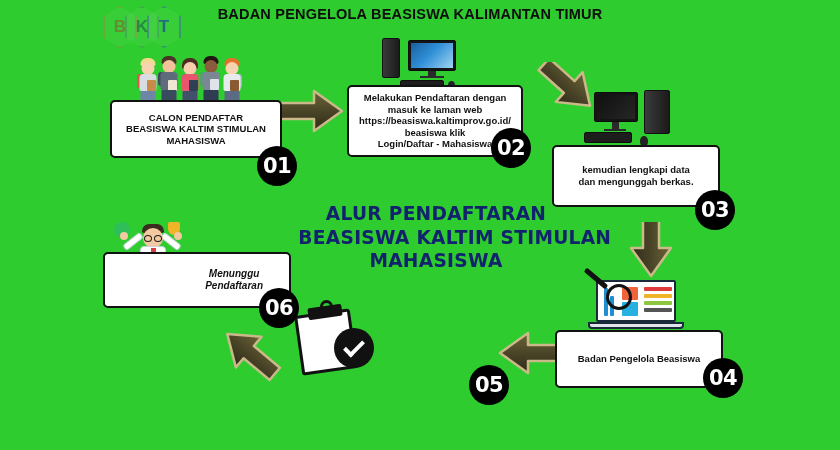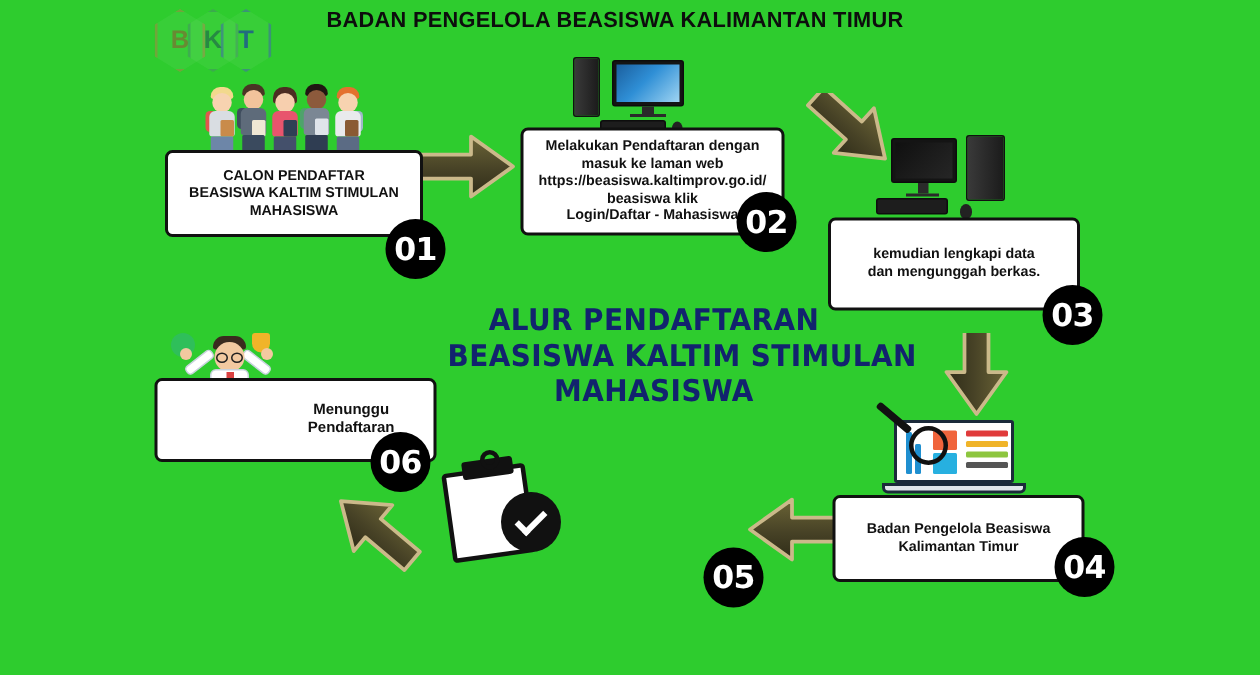--- a/index.html
+++ b/index.html
@@ -69,21 +69,21 @@
     background: #000; color: #fff;
     display: flex; align-items: center; justify-content: center;
     font-family: "DejaVu Sans", sans-serif;
     font-size: 21px; font-weight: bold; letter-spacing: -.5px;
   }
   #badge1 { left: 257px; top: 146px; }
   #badge2 { left: 491px; top: 128px; }
   #badge3 { left: 695px; top: 180px; margin-top: 10px; }
   #badge4 { left: 703px; top: 358px; }
   #badge5 { left: 469px; top: 365px; }
-  #badge6 { left: 247px; top: 288px; }
+  #badge6 { left: 259px; top: 288px; }
 
   
   .arrow { position: absolute; }
 
   
   .illus { position: absolute; }
 
   
   .student { position: absolute; bottom: 0; }
   .st-head { position: absolute; left: 50%; transform: translateX(-50%);
@@ -326,27 +326,26 @@
   <div class="card" id="card3">
     <div class="ctext">
       <div>kemudian lengkapi data</div>
       <div>dan mengunggah berkas.</div>
     </div>
   </div>
 
   <div class="card" id="card4">
     <div class="ctext">
       <div>Badan Pengelola Beasiswa</div>
-      <div>Kalimantan Timur</div>
     </div>
   </div>
 
 
   <div class="card" id="card6">
-    <div class="ctext" style="width:auto;">
+    <div class="ctext" style="width:auto;font-style:italic;">
       <div>Menunggu</div>
       <div>Pendaftaran</div>
     </div>
   </div>
 
   <div class="badge" id="badge1">01</div>
   <div class="badge" id="badge2">02</div>
   <div class="badge" id="badge3">03</div>
   <div class="badge" id="badge4">04</div>
   <div class="badge" id="badge5">05</div>

